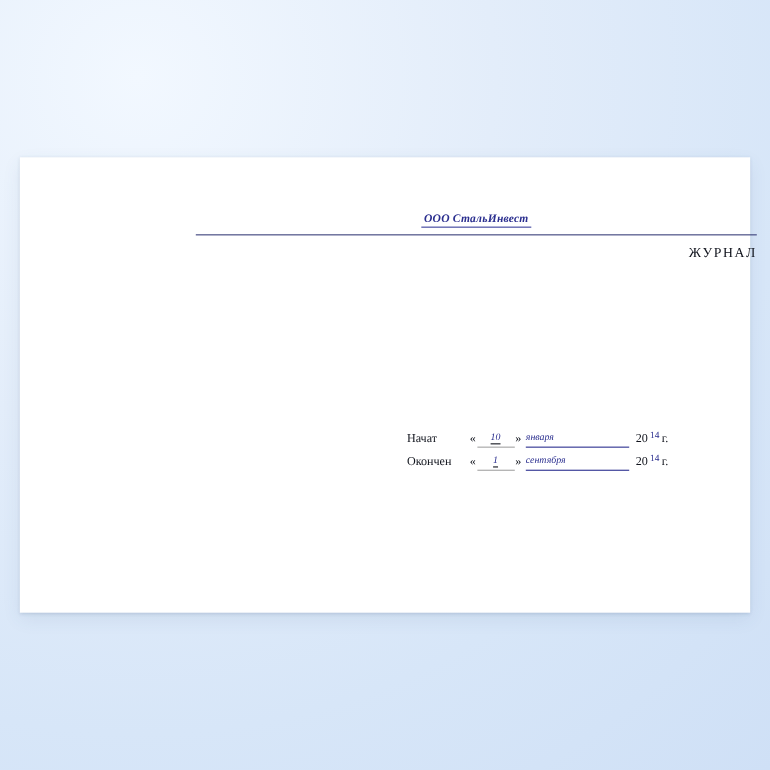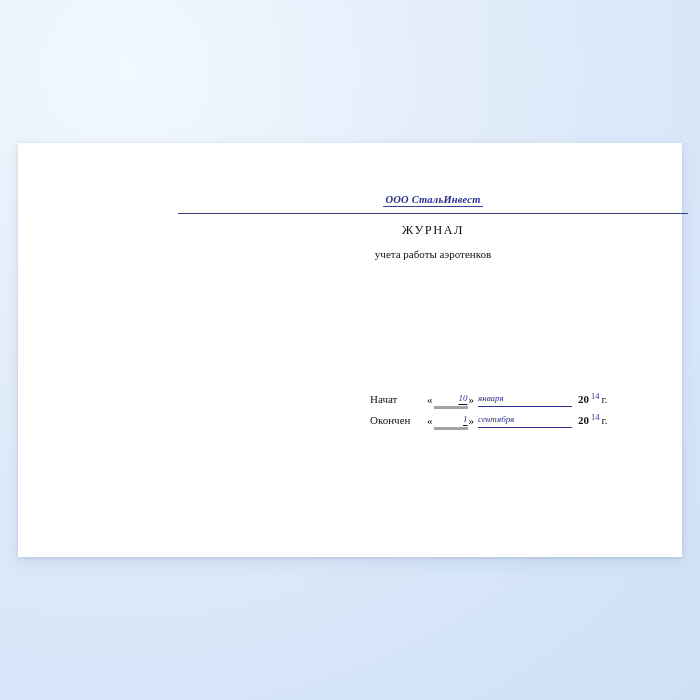--- a/index.html
+++ b/index.html
@@ -59,21 +59,21 @@
     top: 70px;
     width: 510px;
     height: 0;
     border-top: 1px solid #3a3f7a;
   }
   .title {
     position: absolute;
     left: 120px;
     top: 80px;
     width: 510px;
-    text-align: center;
+    text-align: right;
     font-size: 12.5px;
     letter-spacing: 1.4px;
     color: #10131c;
   }
   .subtitle {
     position: absolute;
     left: 120px;
     top: 105px;
     width: 510px;
     text-align: center;
@@ -99,22 +99,22 @@
     width: 56px;
     text-align: left;
   }
   .quote {
     padding: 0 1px;
   }
   .day-slot {
     position: relative;
     display: inline-block;
     width: 34px;
-    text-align: right;
-    border-bottom: 3px solid #a3a3a3;
+    text-align: center;
+    border-bottom: 1px solid #a3a3a3;
     height: 13px;
     text-decoration: underline;
   }
   .month-slot {
     position: relative;
     display: inline-block;
     width: 94px;
     text-align: left;
     border-bottom: 1px solid #2b2f8f;
     height: 13px;
@@ -123,21 +123,20 @@
   .hand {
     font-family: "Liberation Serif", serif;
     font-style: italic;
     font-size: 9px;
     color: #2b2f8f;
     position: relative;
     top: -2px;
   }
   .year {
     padding-left: 3px;
-    font-weight: bold;
   }
   .year-sup {
     font-family: "Liberation Serif", serif;
     font-size: 8.5px;
     color: #2b2f8f;
     position: relative;
     top: -4px;
     padding: 0 2px;
   }
   .footer {
@@ -175,21 +174,20 @@
 <div class="page">
   <div class="content">
 
     <div class="org-line">
       <span class="org-name">ООО СтальИнвест</span>
     </div>
 
     <div class="rule"></div>
 
     <div class="title">ЖУРНАЛ</div>
-    <div class="subtitle">учета работы аэротенков</div>
 
     <div class="dates">
 
       <div class="date-row">
         <span class="lbl">Начат</span>
         <span class="quote">«</span>
         <span class="day-slot">
           <span class="hand">10</span>
         </span>
         <span class="quote">»</span>

